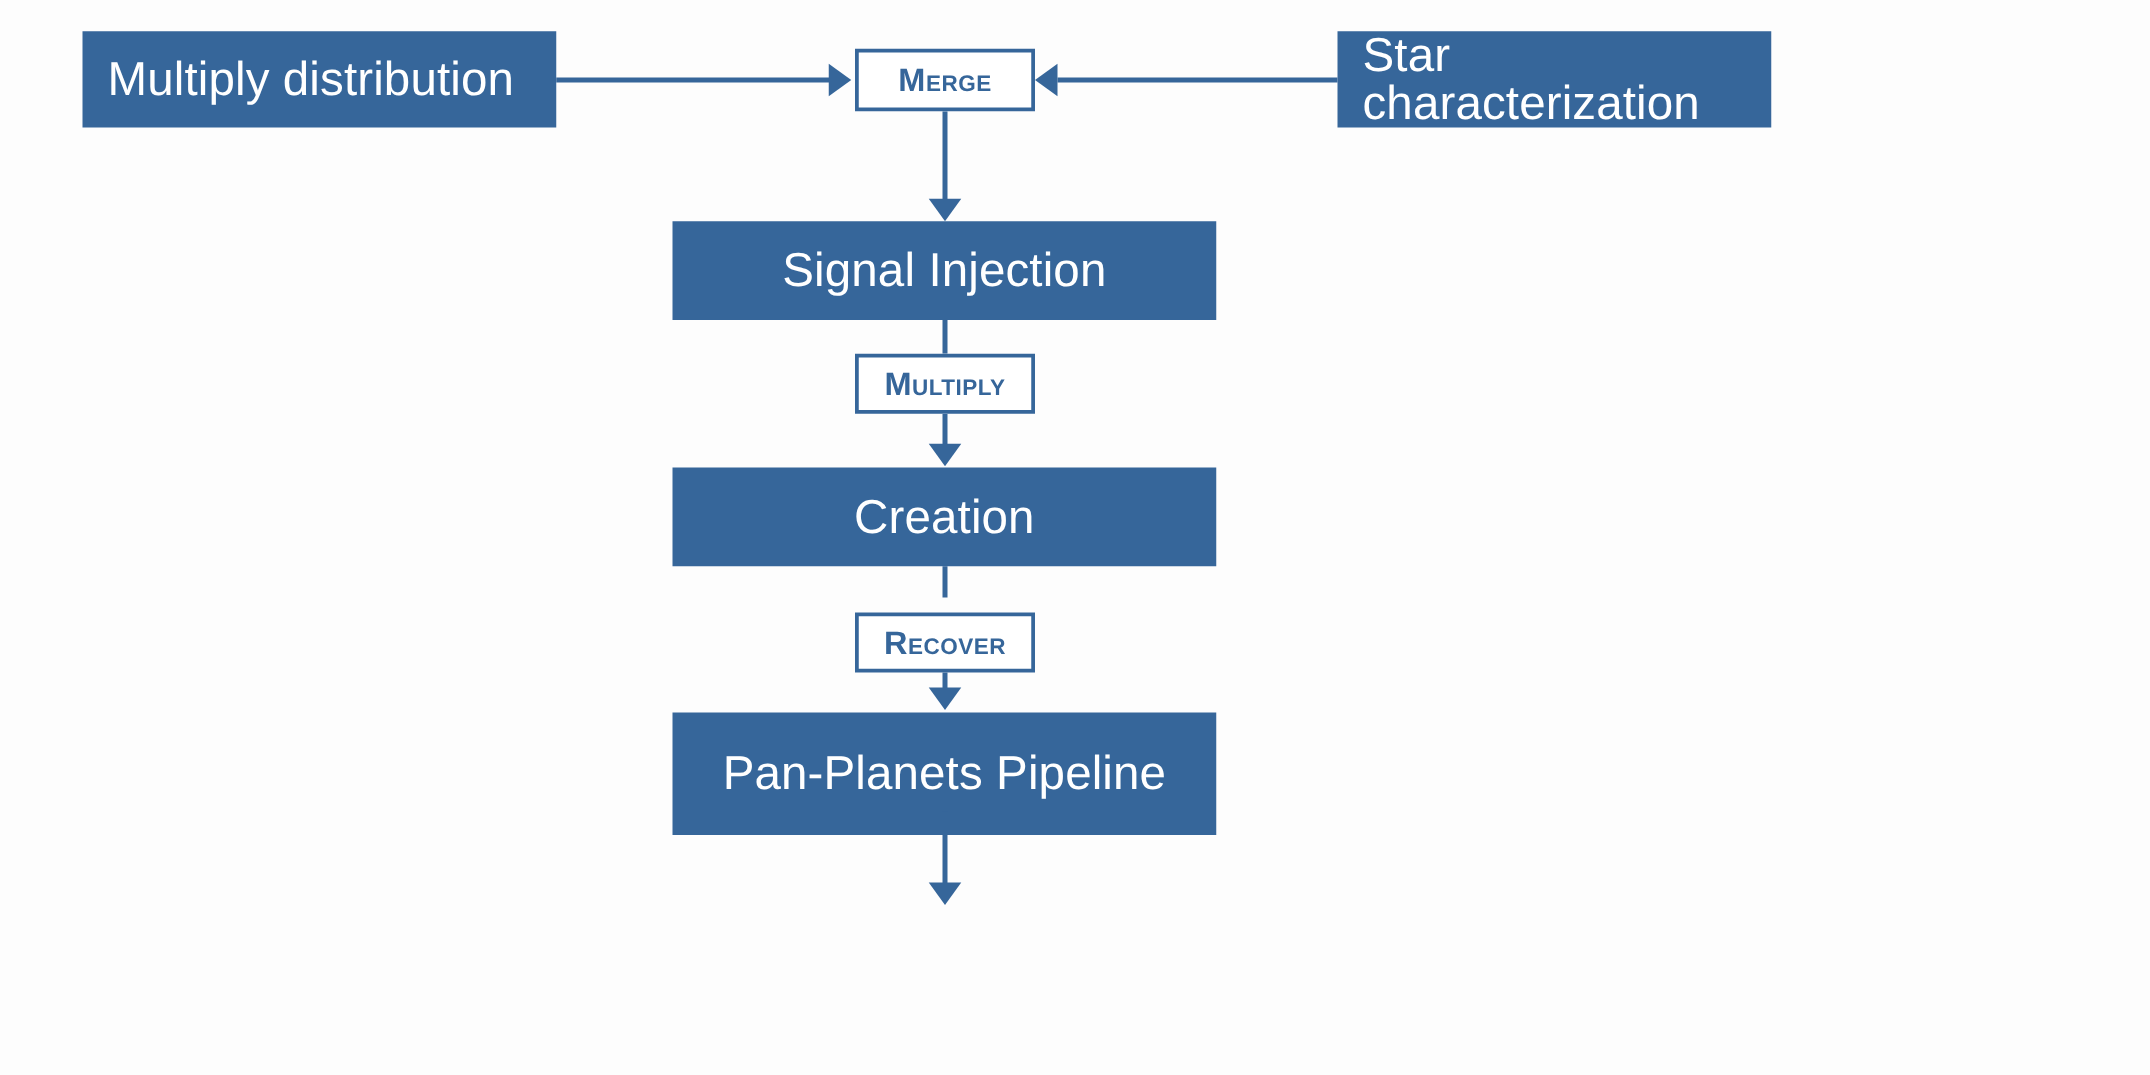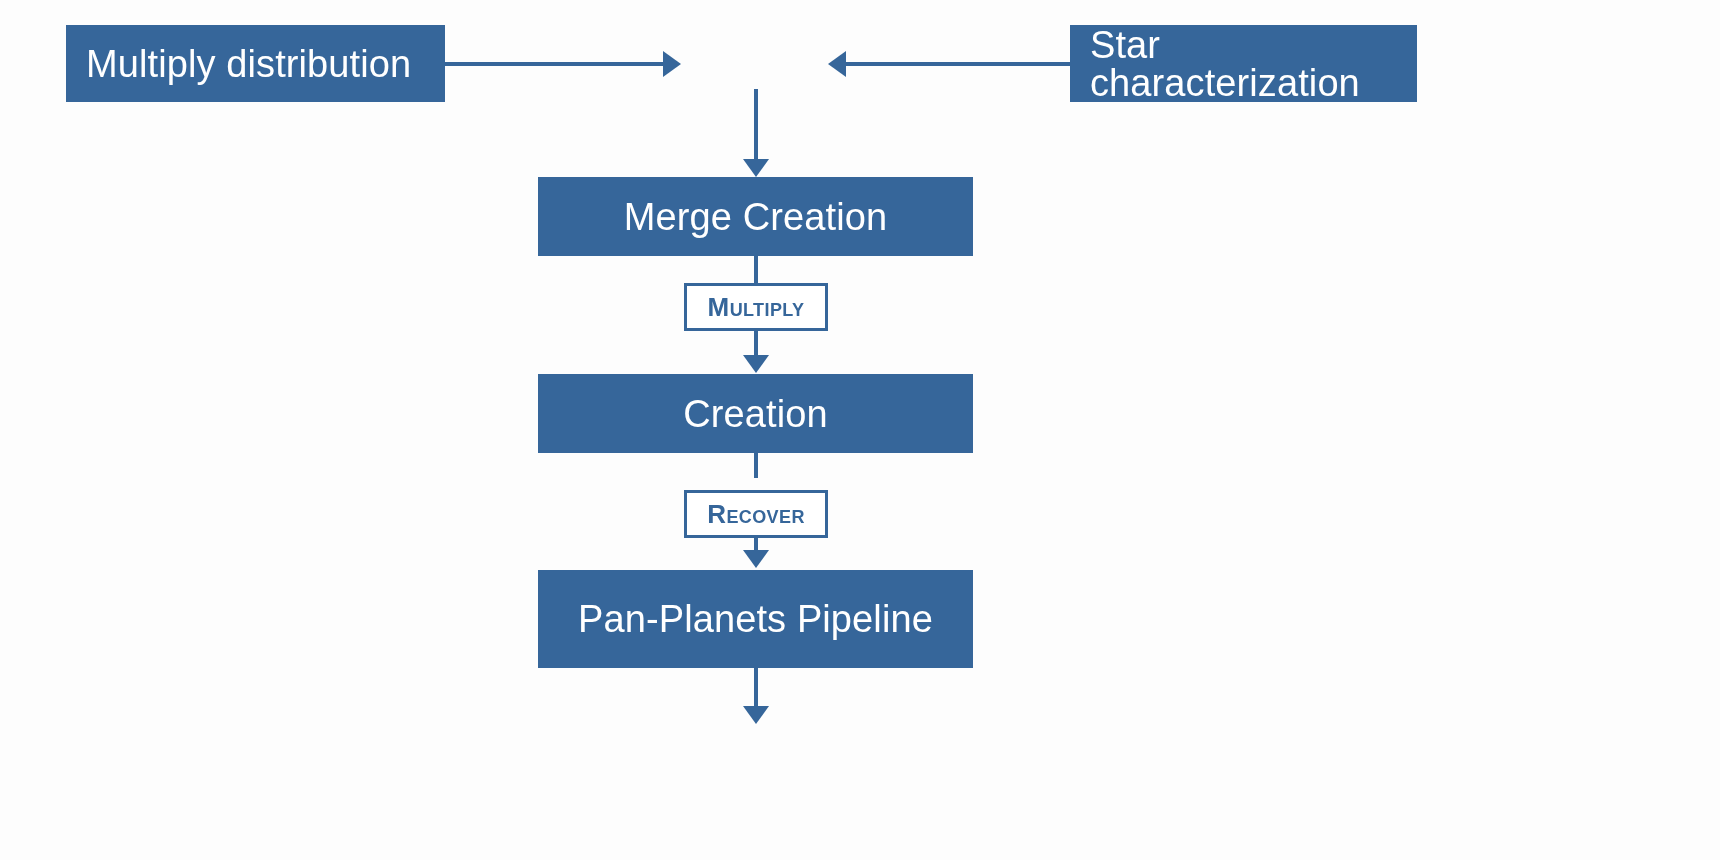--- a/index.html
+++ b/index.html
@@ -119,26 +119,29 @@
   <div class="box-filled left-align" style="left:1070px; top:25px; width:347px; height:77px;">
     <span>Star characterization</span>
   </div>
 
   <div class="line-h" style="left:445px; top:62px; width:222px;"></div>
   <div class="arrow-right" style="left:663px; top:51px;"></div>
 
   <div class="line-h" style="left:846px; top:62px; width:224px;"></div>
   <div class="arrow-left" style="left:828px; top:51px;"></div>
 
+  <div class="box-outline" style="left:684px; top:39px; width:144px; height:50px;">
+    <span class="smallcaps">Merge</span>
+  </div>
 
   <div class="line-v" style="left:754px; top:89px; height:74px;"></div>
   <div class="arrow-down" style="left:743px; top:159px;"></div>
 
   <div class="box-filled" style="left:538px; top:177px; width:435px; height:79px;">
-    <span>Merge Creation</span>
+    <span>Signal Injection</span>
   </div>
 
   <div class="line-v" style="left:754px; top:256px; height:27px;"></div>
 
   <div class="box-outline" style="left:684px; top:283px; width:144px; height:48px;">
     <span class="smallcaps">Multiply</span>
   </div>
 
   <div class="line-v" style="left:754px; top:331px; height:28px;"></div>
   <div class="arrow-down" style="left:743px; top:355px;"></div>

